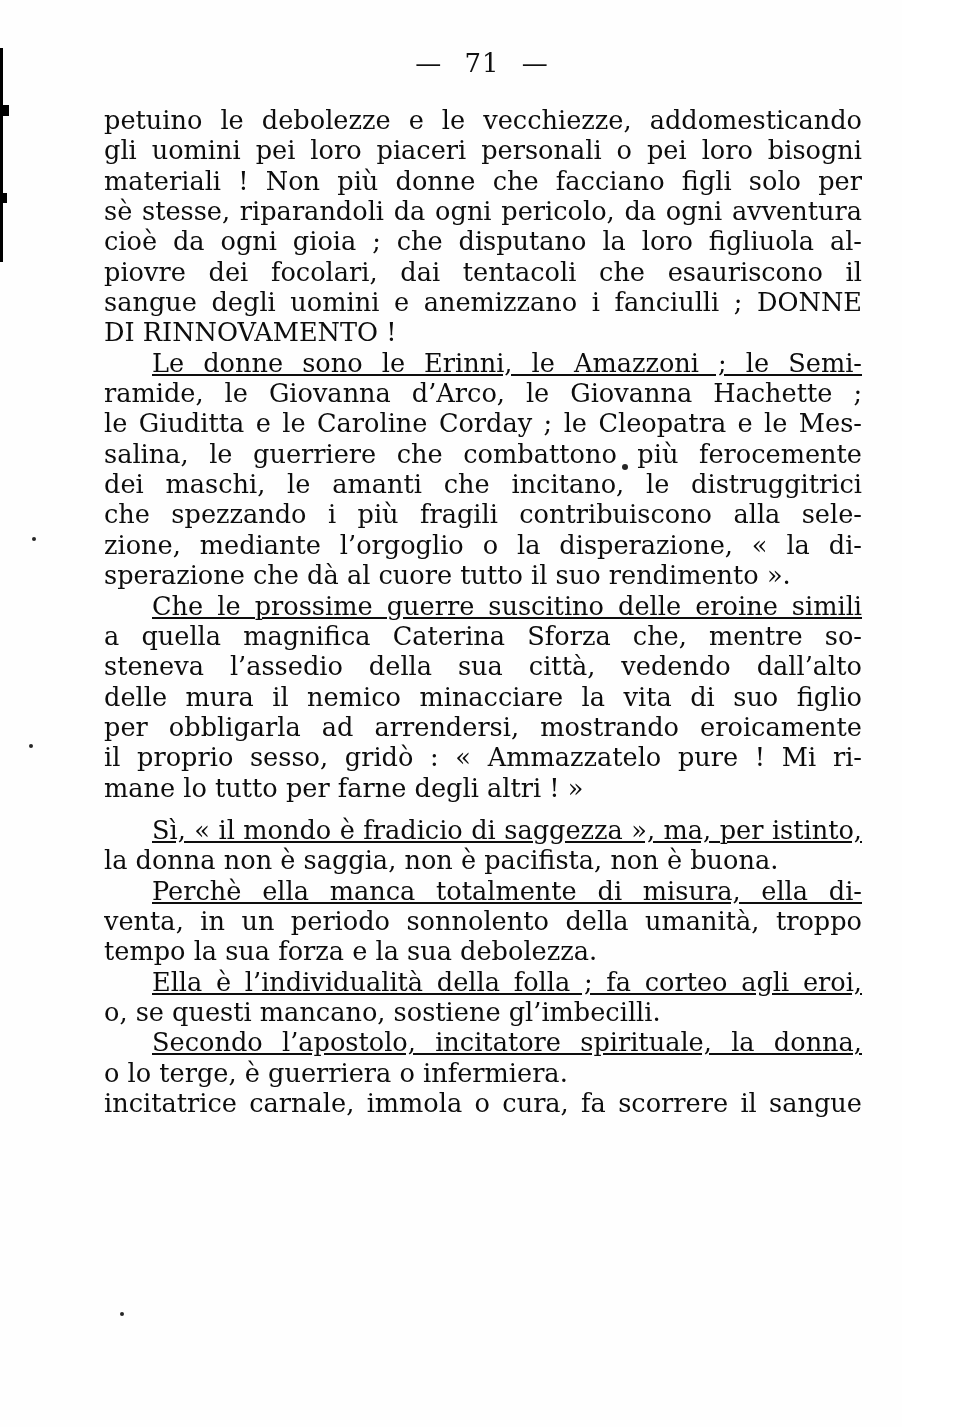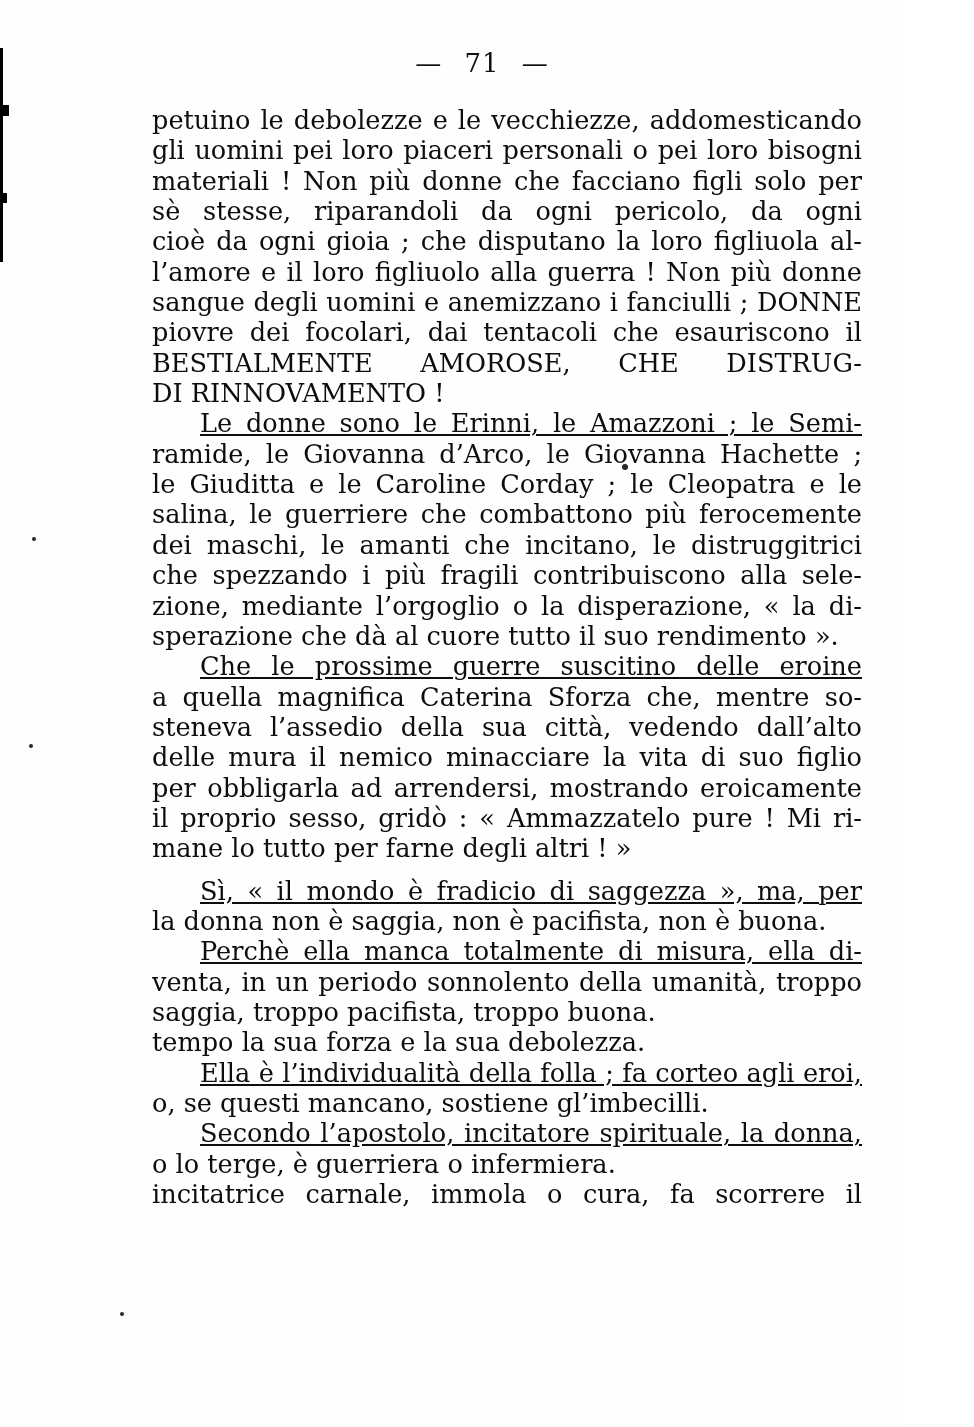--- a/index.html
+++ b/index.html
@@ -38,21 +38,20 @@
     line-height: 30.35px;
     color: #0d0d0d;
   }
   .para { margin: 0; padding: 0; }
   .para.section-gap { margin-top: 12px; }
   .ln {
     height: 30.35px;
     overflow: hidden;
     text-align: justify;
     text-align-last: justify;
-    margin-left: 48px;
   }
   .ln.last {
     text-align: right;
     text-align-last: left;
   }
   .ln.ind { text-indent: 48px; text-decoration: underline; }
   
   .artifact { position: absolute; background: #000; }
   .edge-bar   { left: 0;   top: 48px;   width: 3px; height: 214px; }
   .edge-notch-a { left: 0; top: 105px;  width: 9px; height: 11px; }
@@ -85,24 +84,22 @@
   </div>
 
   <main class="text-block">
 
     <div class="para">
       <div class="ln">petuino le debolezze e le vecchiezze, addomesticando</div>
       <div class="ln">gli uomini pei loro piaceri personali o pei loro bisogni</div>
       <div class="ln">materiali ! Non più donne che facciano figli solo per</div>
       <div class="ln">sè stesse, riparandoli da ogni pericolo, da ogni avventura</div>
       <div class="ln">cioè da ogni gioia ; che disputano la loro figliuola al-</div>
-      <div class="ln">l’amore e il loro figliuolo alla guerra ! Non più donne</div>
+      <div class="ln">piovre dei focolari, dai tentacoli che esauriscono il</div>
       <div class="ln">sangue degli uomini e anemizzano i fanciulli ; DONNE</div>
-      <div class="ln">piovre dei focolari, dai tentacoli che esauriscono il</div>
-      <div class="ln">BESTIALMENTE AMOROSE, CHE DISTRUG-</div>
       <div class="ln last">DI RINNOVAMENTO !</div>
     </div>
 
     <div class="para">
       <div class="ln ind">Le donne sono le Erinni, le Amazzoni ; le Semi-</div>
       <div class="ln">ramide, le Giovanna d’Arco, le Giovanna Hachette ;</div>
       <div class="ln">le Giuditta e le Caroline Corday ; le Cleopatra e le Mes-</div>
       <div class="ln">salina, le guerriere che combattono più ferocemente</div>
       <div class="ln">dei maschi, le amanti che incitano, le distruggitrici</div>
       <div class="ln">che spezzando i più fragili contribuiscono alla sele-</div>
@@ -121,21 +118,20 @@
     </div>
 
     <div class="para section-gap">
       <div class="ln ind">Sì, « il mondo è fradicio di saggezza », ma, per istinto,</div>
       <div class="ln last">la donna non è saggia, non è pacifista, non è buona.</div>
     </div>
 
     <div class="para">
       <div class="ln ind">Perchè ella manca totalmente di misura, ella di-</div>
       <div class="ln">venta, in un periodo sonnolento della umanità, troppo</div>
-      <div class="ln last">saggia, troppo pacifista, troppo buona.</div>
     </div>
 
     <div class="para">
       <div class="ln last">tempo la sua forza e la sua debolezza.</div>
     </div>
 
     <div class="para">
       <div class="ln ind">Ella è l’individualità della folla ; fa corteo agli eroi,</div>
       <div class="ln last">o, se questi mancano, sostiene gl’imbecilli.</div>
     </div>

